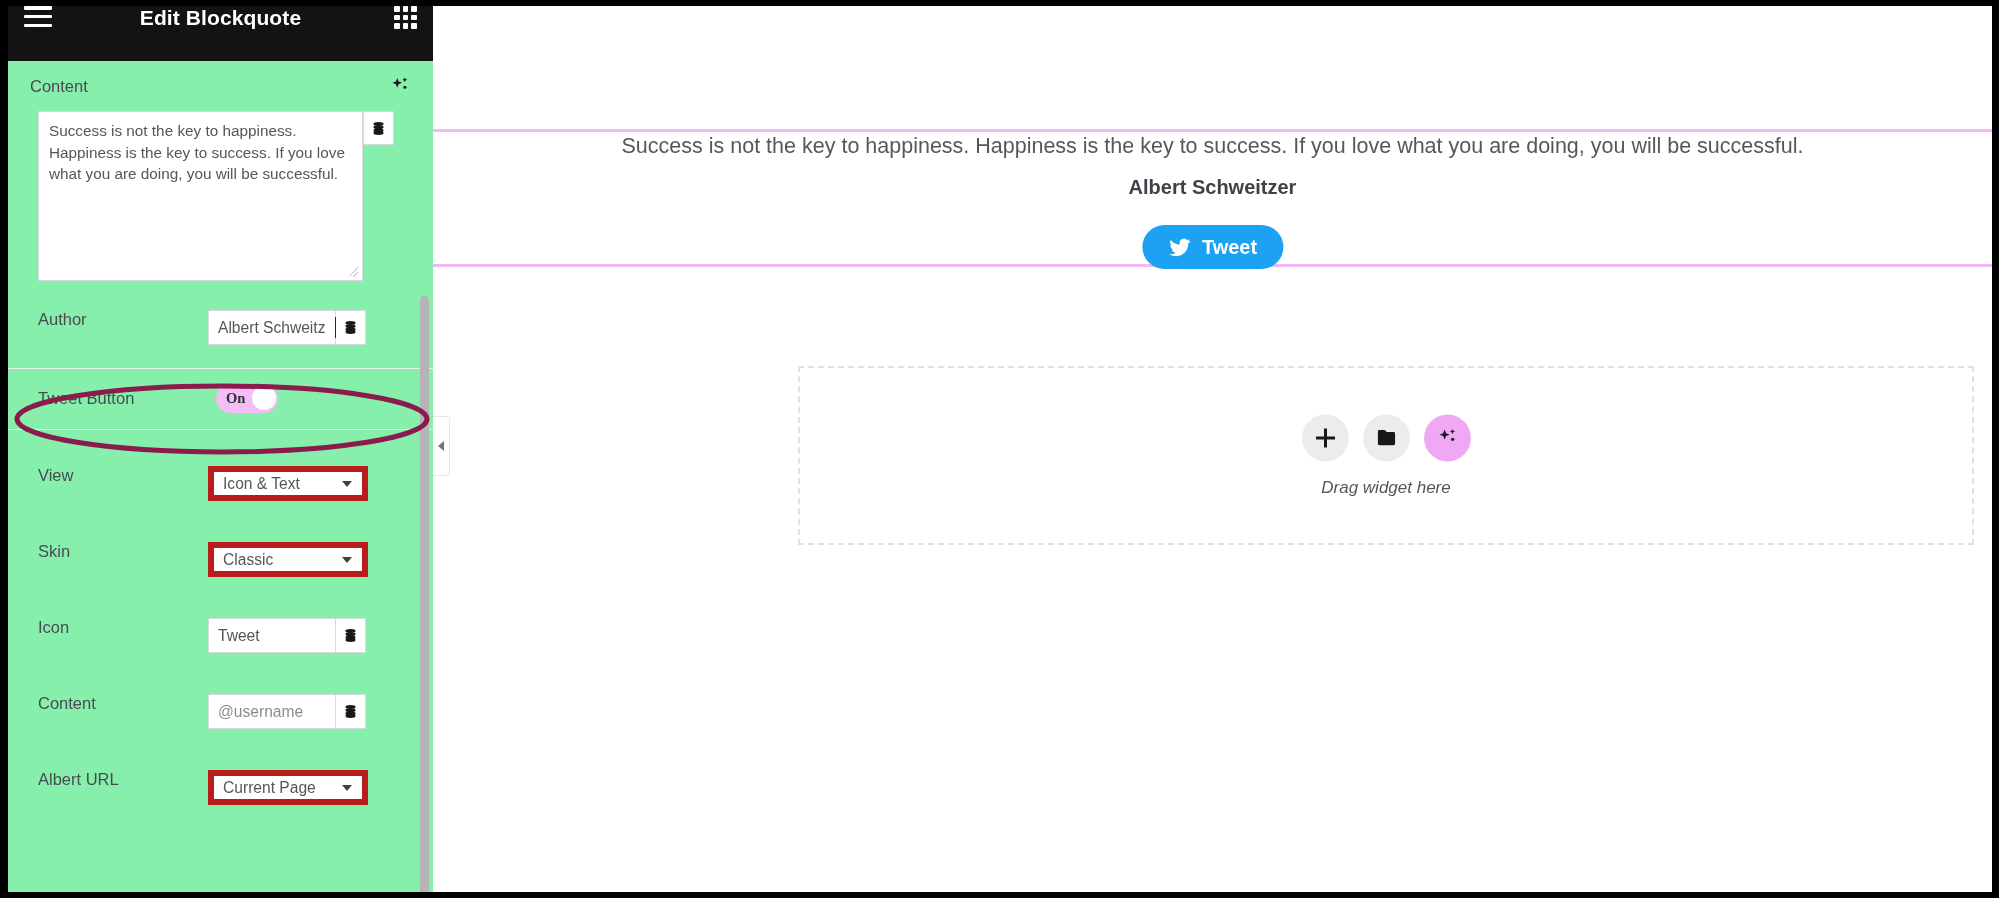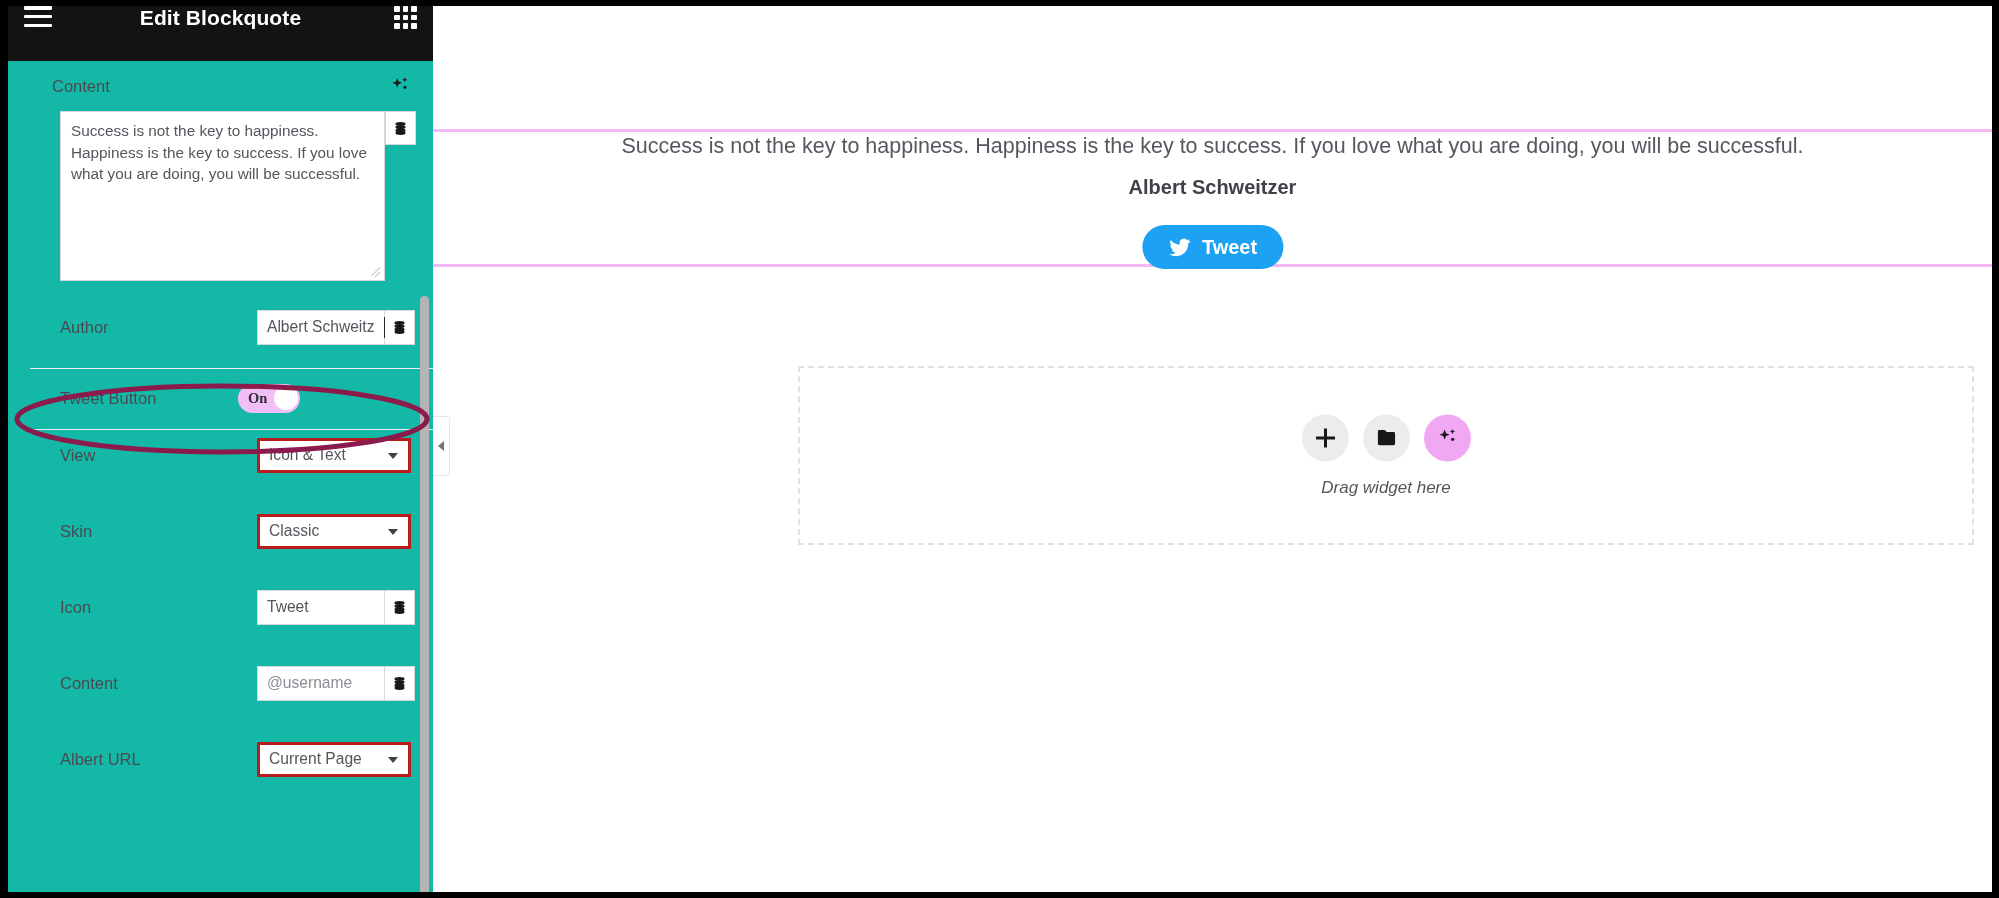--- a/index.html
+++ b/index.html
@@ -81,22 +81,21 @@
   .grid-icon i {
     background: #ffffff;
     border-radius: 1px;
     display: block;
   }
 
   .panel-body {
     position: relative;
     height: 831px;
     overflow: hidden;
-    background: #14b8a6;
-    padding-left: 22px;
+    background: #86efac;
   }
 
   .content-row {
     display: flex;
     align-items: center;
     justify-content: space-between;
     padding: 14px 22px 8px 22px;
   }
   .content-label {
     font-size: 16.5px;
@@ -166,25 +165,24 @@
   .textarea-wrap .dyn-btn {
     position: absolute;
     left: 325px;
     top: 0;
     height: 34px;
   }
   .db-icon { width: 15px; height: 15px; display: block; }
 
   .field-row {
     display: flex;
-    align-items: center;
+    align-items: flex-start;
     padding: 0 22px 0 30px;
     height: 34px;
     margin-top: 29px;
-    gap: 27px;
   }
   .field-row.gapbig { margin-top: 42px; }
   .field-label {
     width: 170px;
     font-size: 16.5px;
     color: #4a4a52;
     flex: 0 0 auto;
   }
   .field-control {
     display: flex;
@@ -212,21 +210,21 @@
     background: #2b2b2f;
     right: -1px;
     top: 7px;
   }
   .input-with-caret { position: relative; display: inline-block; }
 
   .select-box {
     position: relative;
     width: 160px;
     height: 35px;
-    border: 3px solid #b91c1c;
+    border: 6px solid #b91c1c;
     box-sizing: border-box;
     display: flex;
     align-items: center;
     padding: 0 9px;
     font-size: 15.6px;
     color: #53565c;
     background: #fff;
     cursor: pointer;
   }
   .caret-down {
@@ -510,21 +508,21 @@
       <div class="toggle-row" style="margin-top:12px">
         <span class="field-label">Tweet Button</span>
         <div class="toggle">
           <span class="toggle-text">On</span>
           <span class="toggle-knob"></span>
         </div>
       </div>
 
       <div class="divider" style="margin-top:14px"></div>
 
-      <div class="field-row" style="margin-top:8px">
+      <div class="field-row" style="margin-top:36px">
         <span class="field-label">View</span>
         <div class="select-box">
           <span>Icon &amp; Text</span>
           <span class="caret-down"></span>
         </div>
       </div>
 
       <div class="field-row gapbig">
         <span class="field-label">Skin</span>
         <div class="select-box">

